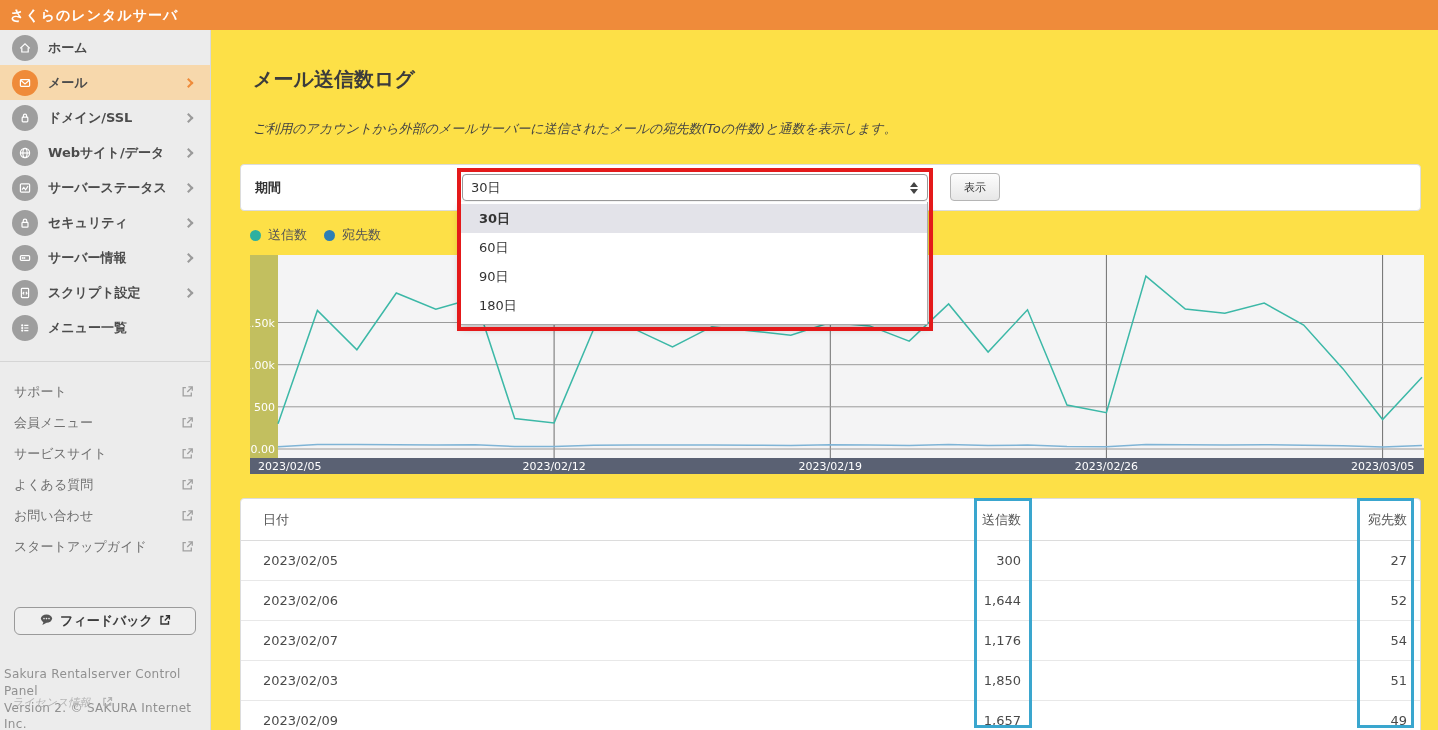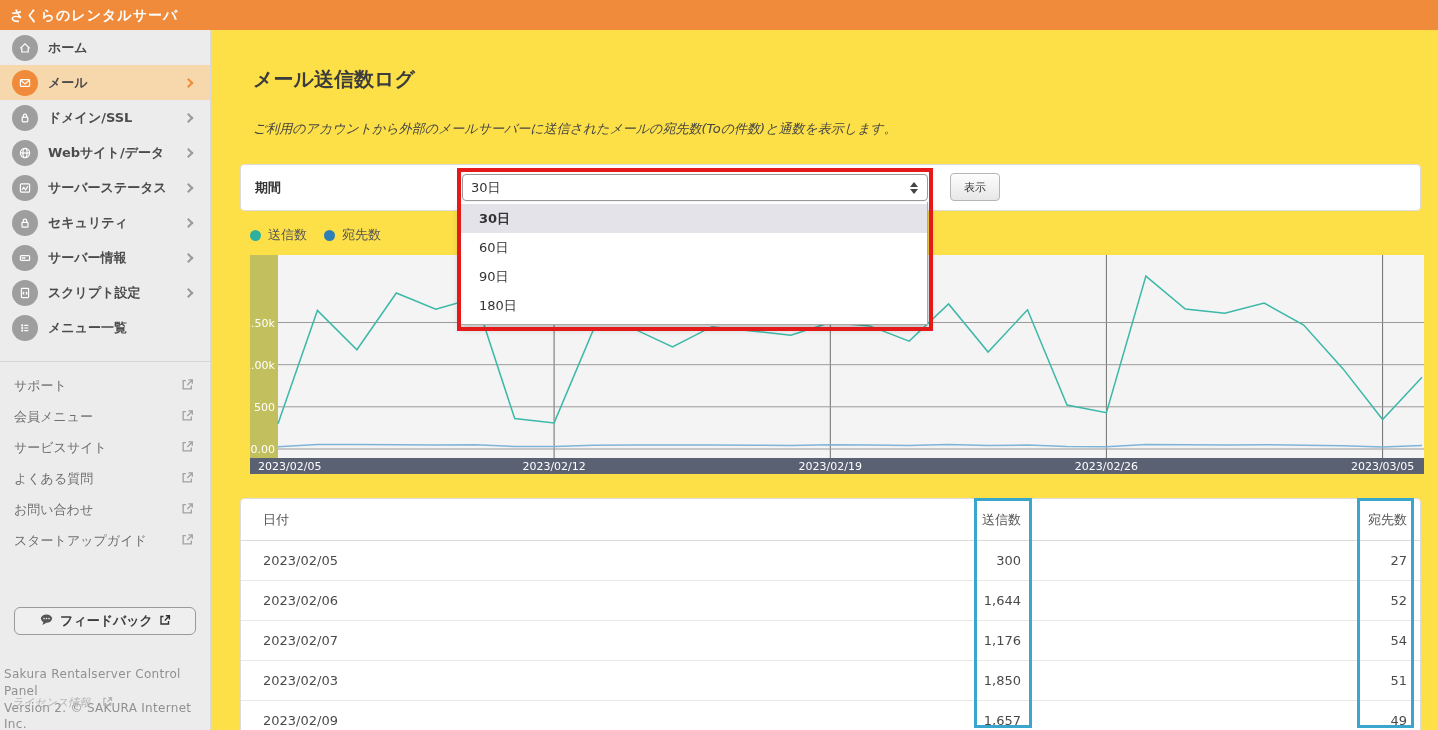--- a/index.html
+++ b/index.html
@@ -21,21 +21,21 @@
   .menu-item.active { background:#f7d8ac; }
   .mi-circle { width:26px; height:26px; border-radius:50%; background:#9e9e9e;
     display:flex; align-items:center; justify-content:center; flex:0 0 26px; }
   .menu-item.active .mi-circle { background:#ef8b3a; }
   .mi-label { margin-left:10px; font-size:13px; font-weight:bold; color:#4c4c4c; }
   .chev { position:absolute; right:18px; top:50%; width:7px; height:7px;
     border-top:2px solid #9a9a9a; border-right:2px solid #9a9a9a;
     transform:translateY(-50%) rotate(45deg); }
   .menu-item.active .chev { border-color:#ef8b3a; }
   .side-divider { height:1px; background:#d5d5d5; margin:16px 0 8px 0; }
-  .side-link { position:relative; height:31px; display:flex; align-items:center;
+  .side-link { position:relative; height:31px; display:flex; align-items:flex-end;
     padding-left:14px; font-size:13px; color:#6f6f6f; cursor:pointer; }
   .side-link .ext { position:absolute; right:16px; color:#a0a0a0; }
   .feedback-btn { position:absolute; left:14px; top:577px; width:182px; height:28px;
     background:#efefef; border:1px solid #9a9a9a; border-radius:6px;
     display:flex; align-items:center; justify-content:center; gap:6px;
     font-size:13px; font-weight:bold; color:#3c3c3c; cursor:pointer; }
   .side-footer { position:absolute; left:4px; top:636px; font-size:12px;
     color:#909090; line-height:1.4; letter-spacing:.3px; }
   .license { position:absolute; left:12px; top:665px; font-size:11px;
     color:#b3b3b3; display:flex; align-items:center; gap:12px; cursor:pointer;font-style:italic; }

